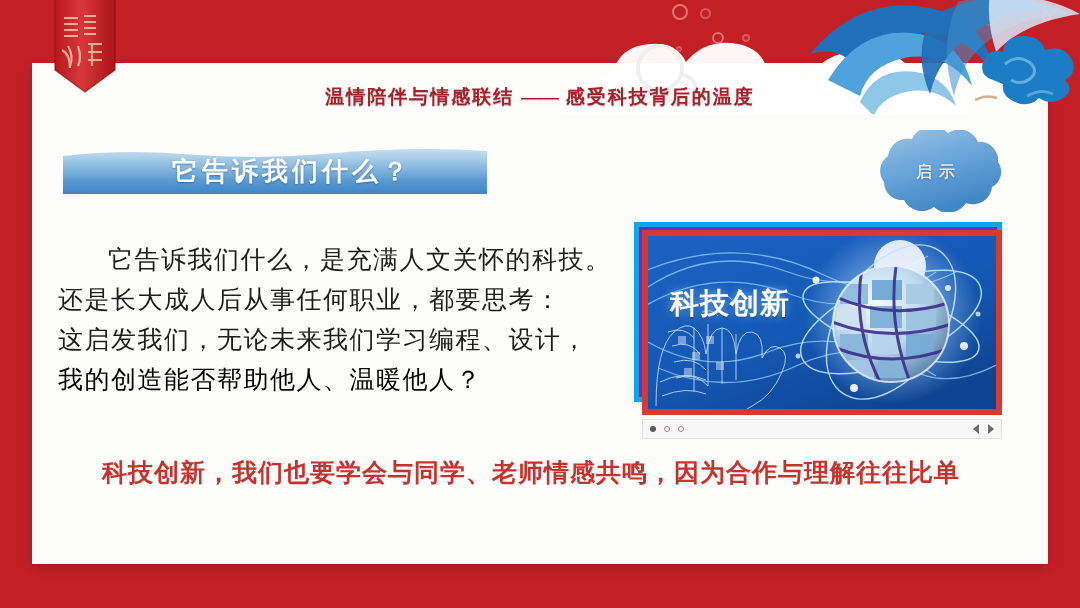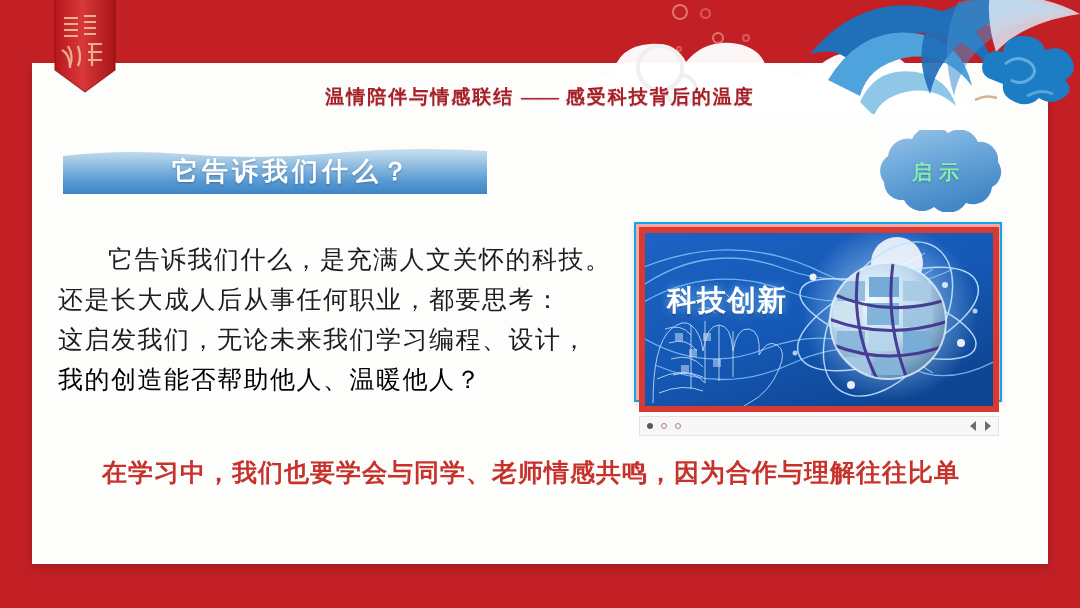--- a/index.html
+++ b/index.html
@@ -63,42 +63,42 @@
     font-family:"Liberation Serif", serif;
     text-shadow:0 1px 2px rgba(20,60,110,.45);
     padding-left:34px;
   }
 
   
   .cloud-badge { position:absolute; left:852px; top:130px; width:170px; height:82px; }
   .cloud-badge .cb-text {
     position:absolute; left:0; top:0; width:170px; height:82px;
     display:flex; align-items:center; justify-content:center;
-    color:#86efac; font-size:20px; font-weight:bold; letter-spacing:7px;
+    color:#e5e5e5; font-size:16px; font-weight:bold; letter-spacing:7px;
     font-family:"Liberation Serif", serif;
     text-shadow:0 1px 2px rgba(30,80,140,.5);
     padding-left:4px; padding-top:2px;
   }
 
   
   .body-left {
     position:absolute; left:58px; top:240px; width:560px;
     font-size:25px; line-height:40px; color:#1d1d1d;
     font-family:"Liberation Serif", serif;
     letter-spacing:1.5px;
   }
   .body-left p { margin:0; }
   .body-left .indent { text-indent:50px; }
   .body-left .q-red { color:#000000; }
 
   
   .pic-frame {
     position:absolute; left:634px; top:222px; width:368px; height:180px;
-    background:#fca5a5;
-    border:2px solid #0ea5e9;
+    background:#6d28d9;
+    border:5px solid #0ea5e9;
     box-shadow:0 2px 5px rgba(0,0,0,.12);
   }
   .pic-inner {
     position:absolute; left:3px; top:3px; width:360px; height:185px;
     border:6px solid #D73A33;
     background:#0f4fa8;
     overflow:hidden;
   }
   .pic-scene { position:absolute; inset:0; }
   .pic-caption {
@@ -335,16 +335,16 @@
         <i class="off"></i>
       </div>
       <div class="arrows">
         <b class="lt"></b>
         <b class="rt"></b>
       </div>
     </div>
   </div>
 
   <div class="body-bottom">
-    <p class="indent">在学习中，我们也要学会与同学、老师情感共鸣，因为合作与理解往往比单</p>
+    <p class="indent">科技创新，我们也要学会与同学、老师情感共鸣，因为合作与理解往往比单</p>
   </div>
 
 </div>
 
 </body></html>

